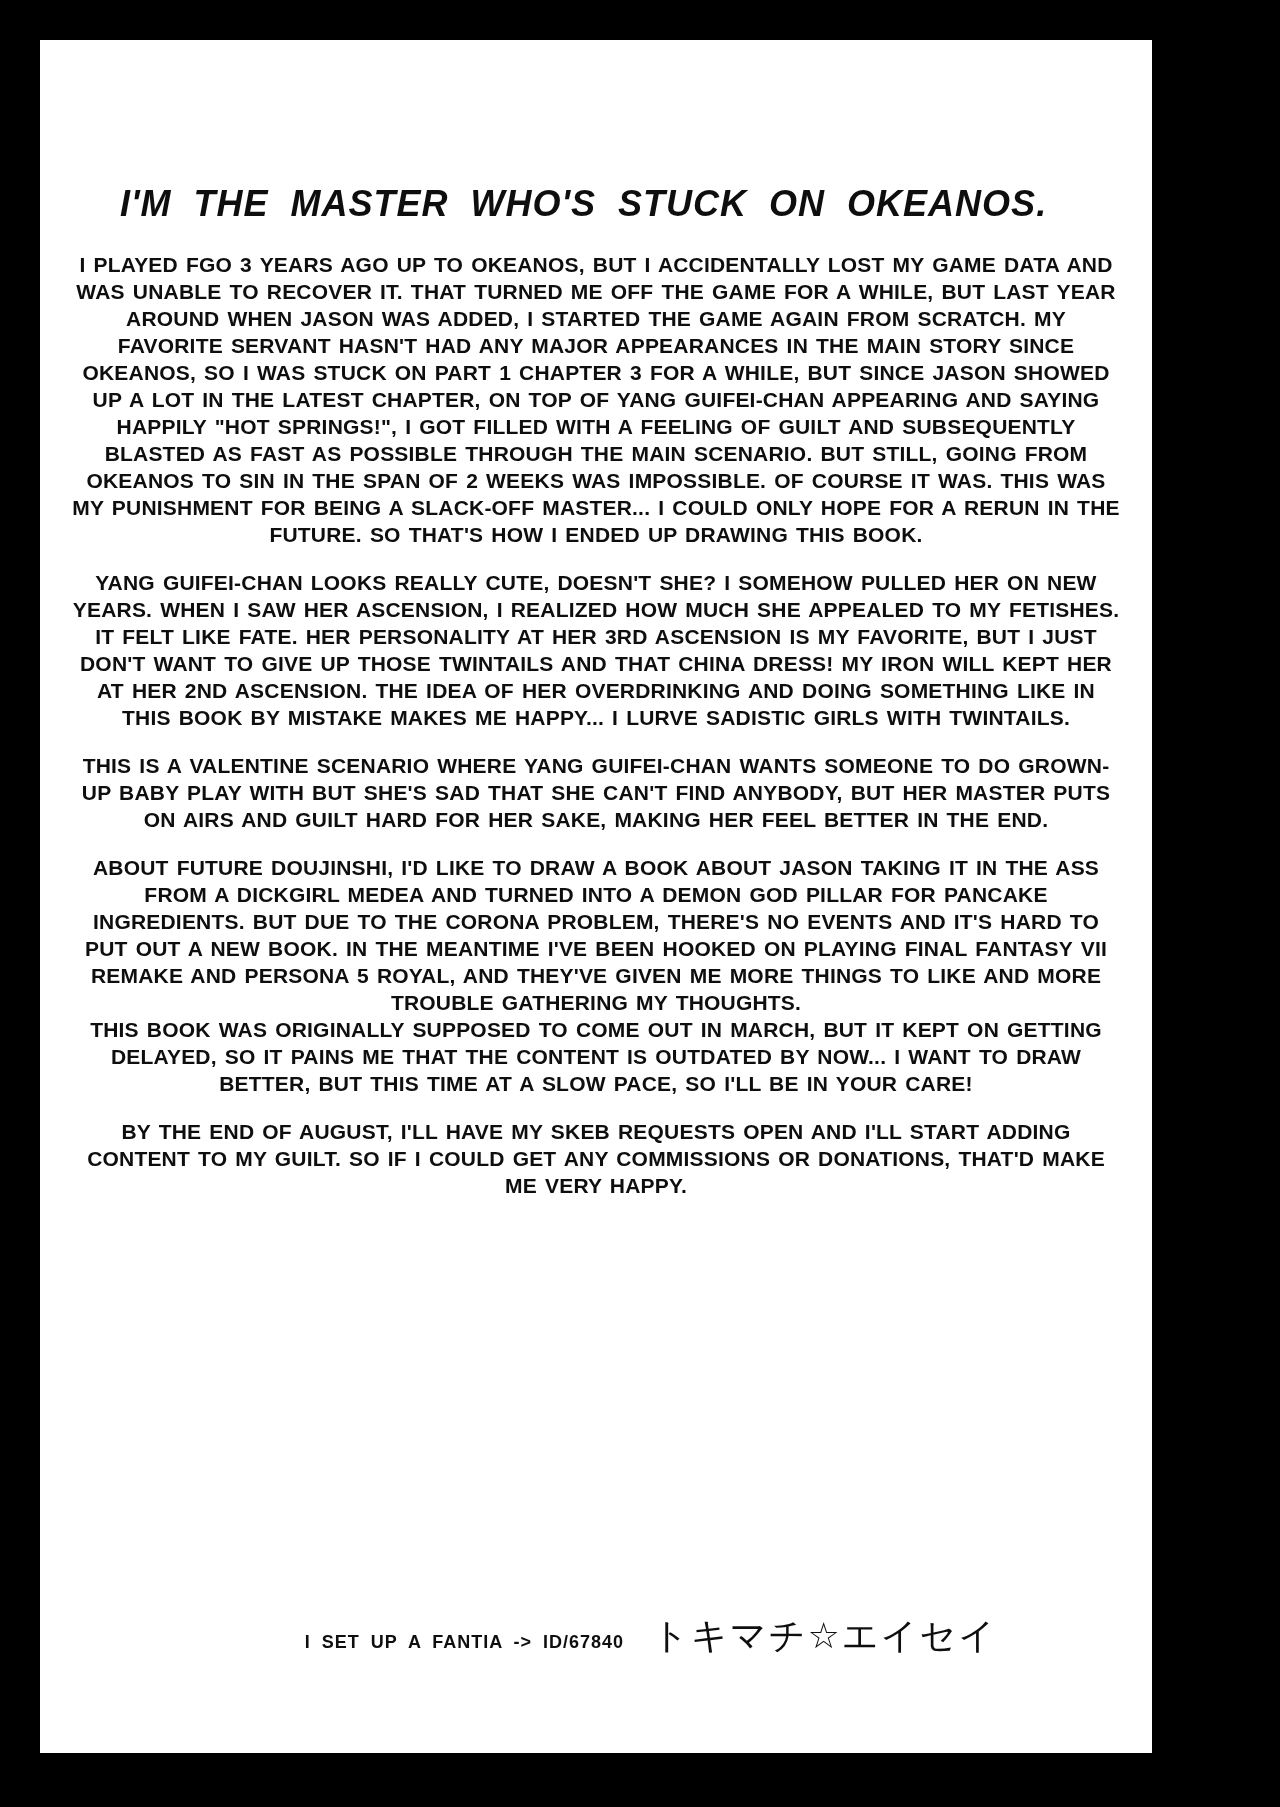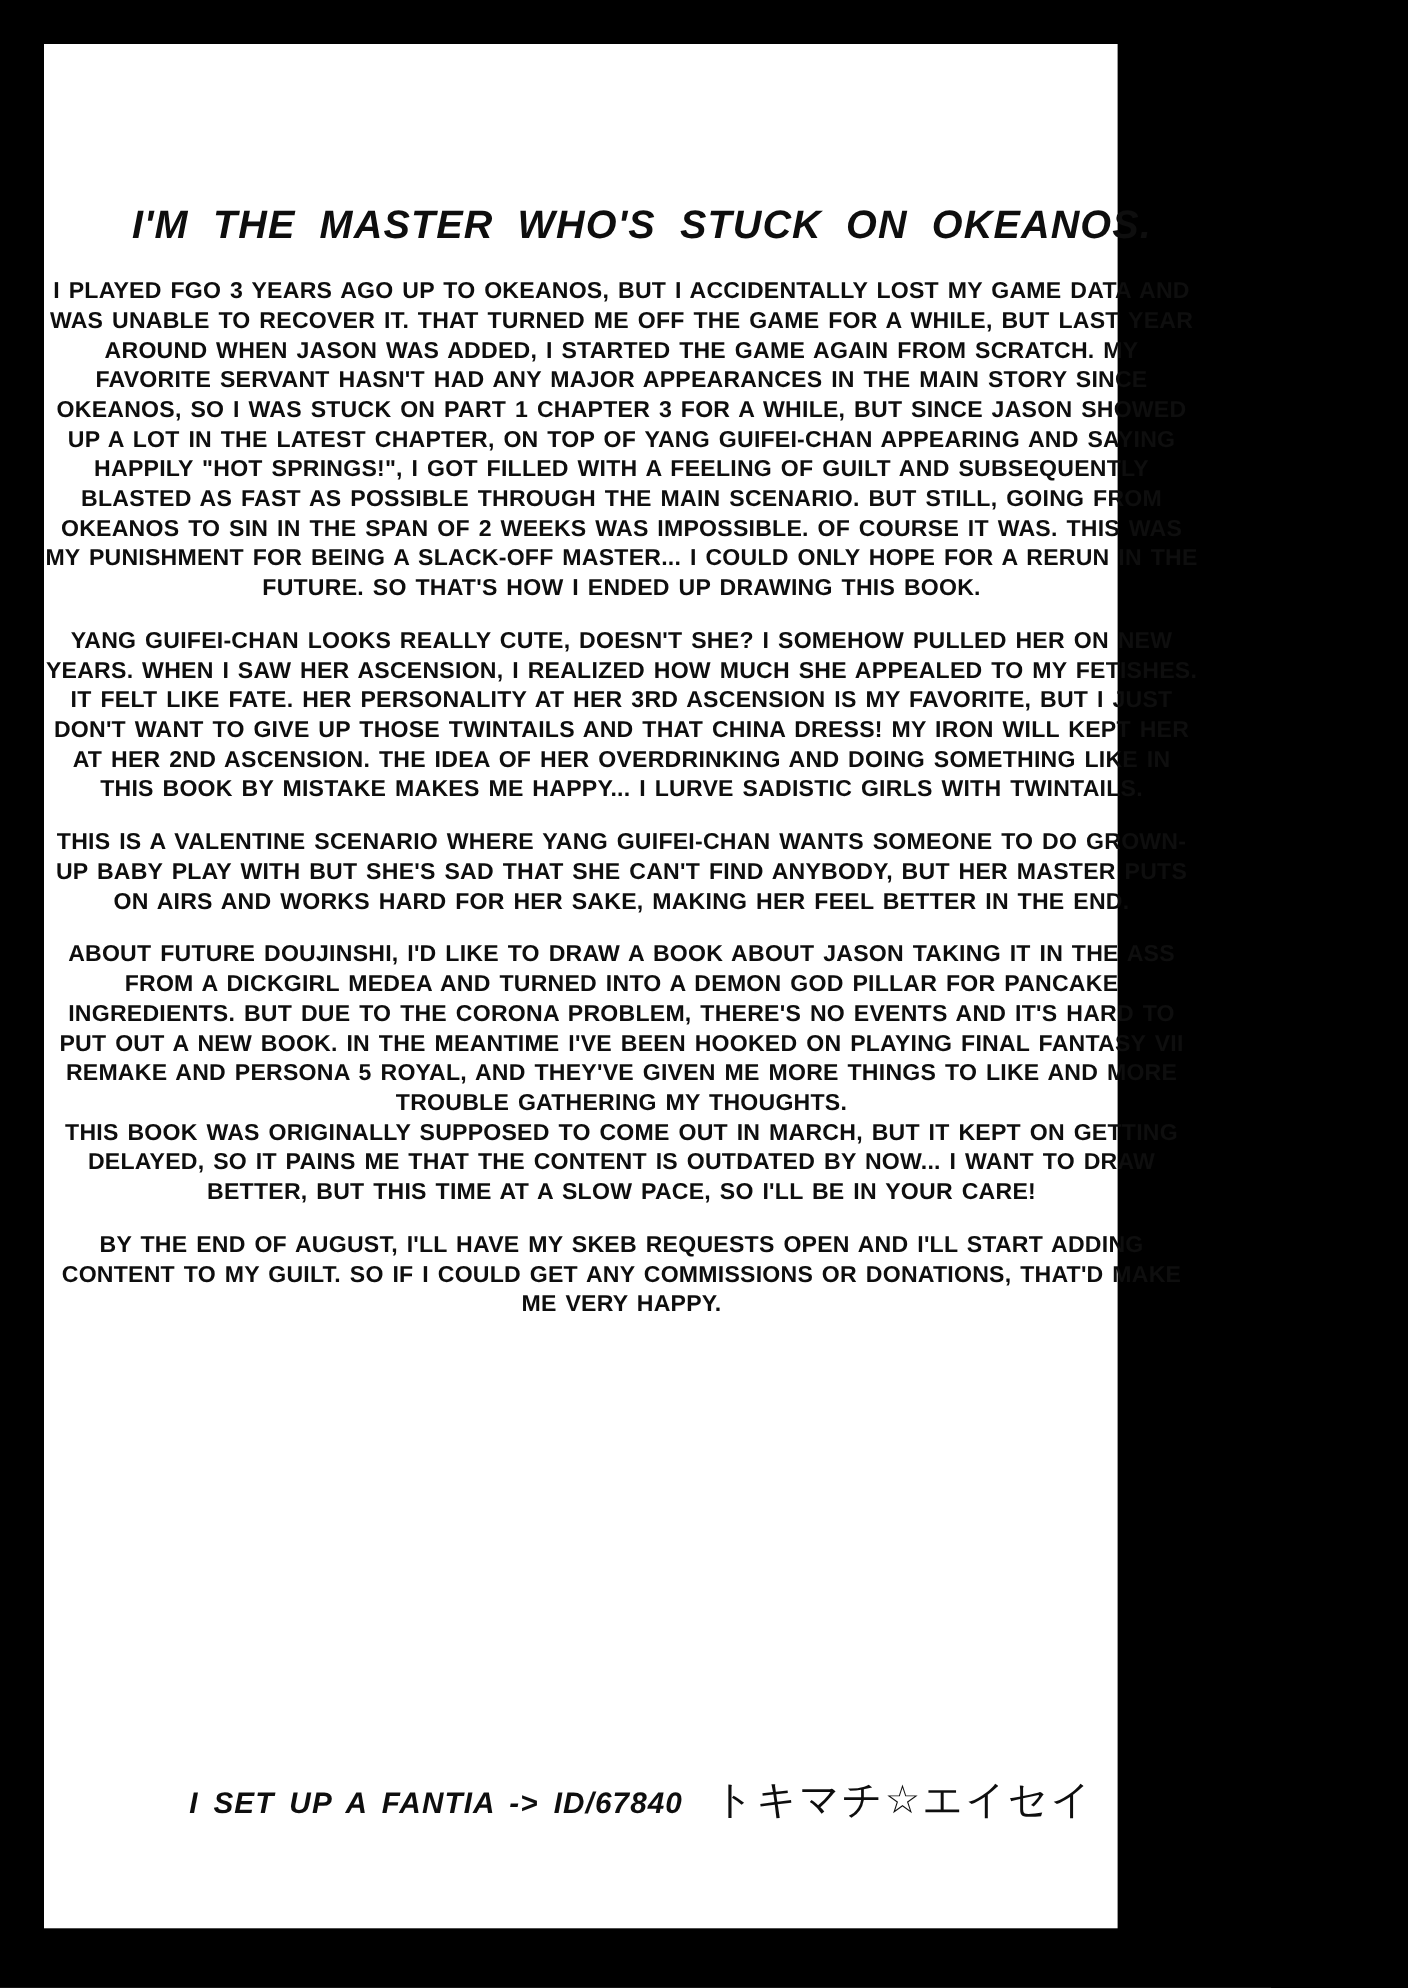--- a/index.html
+++ b/index.html
@@ -12,21 +12,21 @@
     width: 1280px;
     height: 1807px;
     background: var(--frame);
     font-family: "Liberation Sans", "DejaVu Sans", sans-serif;
     overflow: hidden;
   }
   .scan-page {
     position: absolute;
     left: 40px;
     top: 40px;
-    width: 976px;
+    width: 1112px;
     height: 1713px;
     background: var(--paper);
     color: var(--ink);
   }
   .afterword-title {
     margin: 143px 120px 0 80px;
     text-align: center;
     font-size: 36px;
     font-weight: 700;
     font-style: italic;
@@ -53,43 +53,42 @@
     top: 1572px;
     text-align: center;
     padding-left: 110px;
     display: flex;
     justify-content: center;
     align-items: baseline;
     gap: 28px;
     white-space: nowrap;
   }
   .fantia-note {
-    font-size: 27px;
+    font-size: 18px;
     font-weight: 700;
-    font-style: italic;
     letter-spacing: 1px;
     word-spacing: 5px;
   }
   .artist-name {
     font-size: 36px;
     font-weight: 400;
     letter-spacing: 2px;
   }
 </style>
 </head>
 <body>
 
 <div class="scan-page">
 
   <h1 class="afterword-title">I'M THE MASTER WHO'S STUCK ON OKEANOS.</h1>
 
   <div class="afterword-body">
     <p class="para">I PLAYED FGO 3 YEARS AGO UP TO OKEANOS, BUT I ACCIDENTALLY LOST MY GAME DATA AND WAS UNABLE TO RECOVER IT. THAT TURNED ME OFF THE GAME FOR A WHILE, BUT LAST YEAR AROUND WHEN JASON WAS ADDED, I STARTED THE GAME AGAIN FROM SCRATCH. MY FAVORITE SERVANT HASN'T HAD ANY MAJOR APPEARANCES IN THE MAIN STORY SINCE OKEANOS, SO I WAS STUCK ON PART 1 CHAPTER 3 FOR A WHILE, BUT SINCE JASON SHOWED UP A LOT IN THE LATEST CHAPTER, ON TOP OF YANG GUIFEI-CHAN APPEARING AND SAYING HAPPILY "HOT SPRINGS!", I GOT FILLED WITH A FEELING OF GUILT AND SUBSEQUENTLY BLASTED AS FAST AS POSSIBLE THROUGH THE MAIN SCENARIO. BUT STILL, GOING FROM OKEANOS TO SIN IN THE SPAN OF 2 WEEKS WAS IMPOSSIBLE. OF COURSE IT WAS. THIS WAS MY PUNISHMENT FOR BEING A SLACK-OFF MASTER... I COULD ONLY HOPE FOR A RERUN IN THE FUTURE. SO THAT'S HOW I ENDED UP DRAWING THIS BOOK.</p>
     <p class="para">YANG GUIFEI-CHAN LOOKS REALLY CUTE, DOESN'T SHE? I SOMEHOW PULLED HER ON NEW YEARS. WHEN I SAW HER ASCENSION, I REALIZED HOW MUCH SHE APPEALED TO MY FETISHES. IT FELT LIKE FATE. HER PERSONALITY AT HER 3RD ASCENSION IS MY FAVORITE, BUT I JUST DON'T WANT TO GIVE UP THOSE TWINTAILS AND THAT CHINA DRESS! MY IRON WILL KEPT HER AT HER 2ND ASCENSION. THE IDEA OF HER OVERDRINKING AND DOING SOMETHING LIKE IN THIS BOOK BY MISTAKE MAKES ME HAPPY... I LURVE SADISTIC GIRLS WITH TWINTAILS.</p>
-    <p class="para">THIS IS A VALENTINE SCENARIO WHERE YANG GUIFEI-CHAN WANTS SOMEONE TO DO GROWN-UP BABY PLAY WITH BUT SHE'S SAD THAT SHE CAN'T FIND ANYBODY, BUT HER MASTER PUTS ON AIRS AND WORKS HARD FOR HER SAKE, MAKING HER FEEL BETTER IN THE END.</p>
+    <p class="para">THIS IS A VALENTINE SCENARIO WHERE YANG GUIFEI-CHAN WANTS SOMEONE TO DO GROWN-UP BABY PLAY WITH BUT SHE'S SAD THAT SHE CAN'T FIND ANYBODY, BUT HER MASTER PUTS ON AIRS AND GUILT HARD FOR HER SAKE, MAKING HER FEEL BETTER IN THE END.</p>
     <p class="para">ABOUT FUTURE DOUJINSHI, I'D LIKE TO DRAW A BOOK ABOUT JASON TAKING IT IN THE ASS FROM A DICKGIRL MEDEA AND TURNED INTO A DEMON GOD PILLAR FOR PANCAKE INGREDIENTS. BUT DUE TO THE CORONA PROBLEM, THERE'S NO EVENTS AND IT'S HARD TO PUT OUT A NEW BOOK. IN THE MEANTIME I'VE BEEN HOOKED ON PLAYING FINAL FANTASY VII REMAKE AND PERSONA 5 ROYAL, AND THEY'VE GIVEN ME MORE THINGS TO LIKE AND MORE TROUBLE GATHERING MY THOUGHTS.</p>
     <p class="para tight">THIS BOOK WAS ORIGINALLY SUPPOSED TO COME OUT IN MARCH, BUT IT KEPT ON GETTING DELAYED, SO IT PAINS ME THAT THE CONTENT IS OUTDATED BY NOW... I WANT TO DRAW BETTER, BUT THIS TIME AT A SLOW PACE, SO I'LL BE IN YOUR CARE!</p>
     <p class="para">BY THE END OF AUGUST, I'LL HAVE MY SKEB REQUESTS OPEN AND I'LL START ADDING CONTENT TO MY GUILT. SO IF I COULD GET ANY COMMISSIONS OR DONATIONS, THAT'D MAKE ME VERY HAPPY.</p>
   </div>
 
   <div class="colophon-note">
     <span class="fantia-note">I SET UP A FANTIA -&gt; ID/67840</span>
     <span class="artist-name">トキマチ☆エイセイ</span>
   </div>
 

